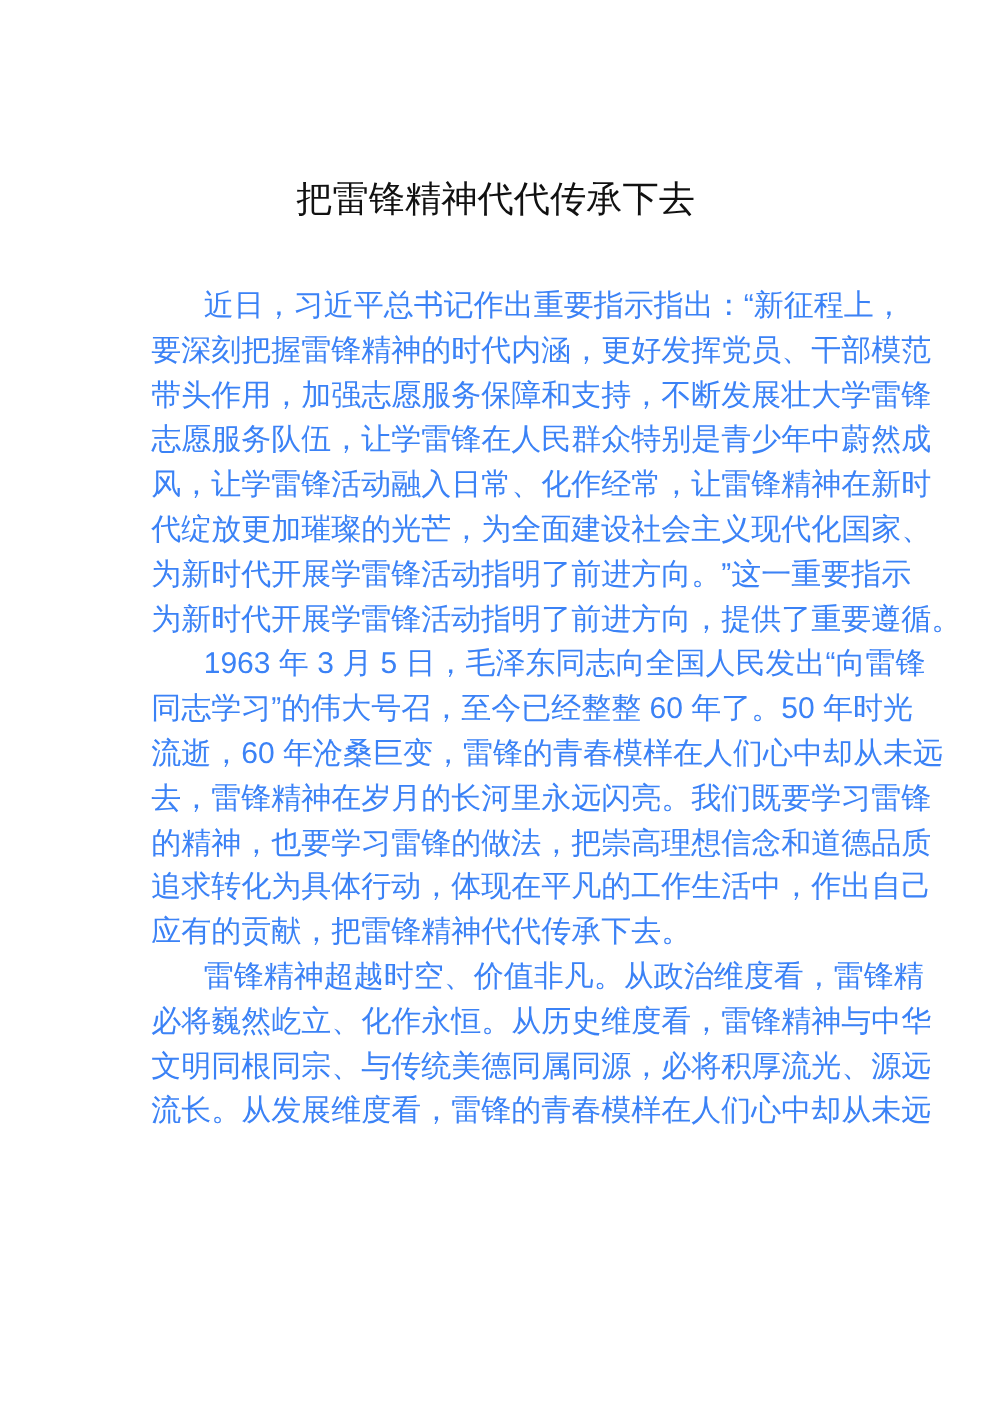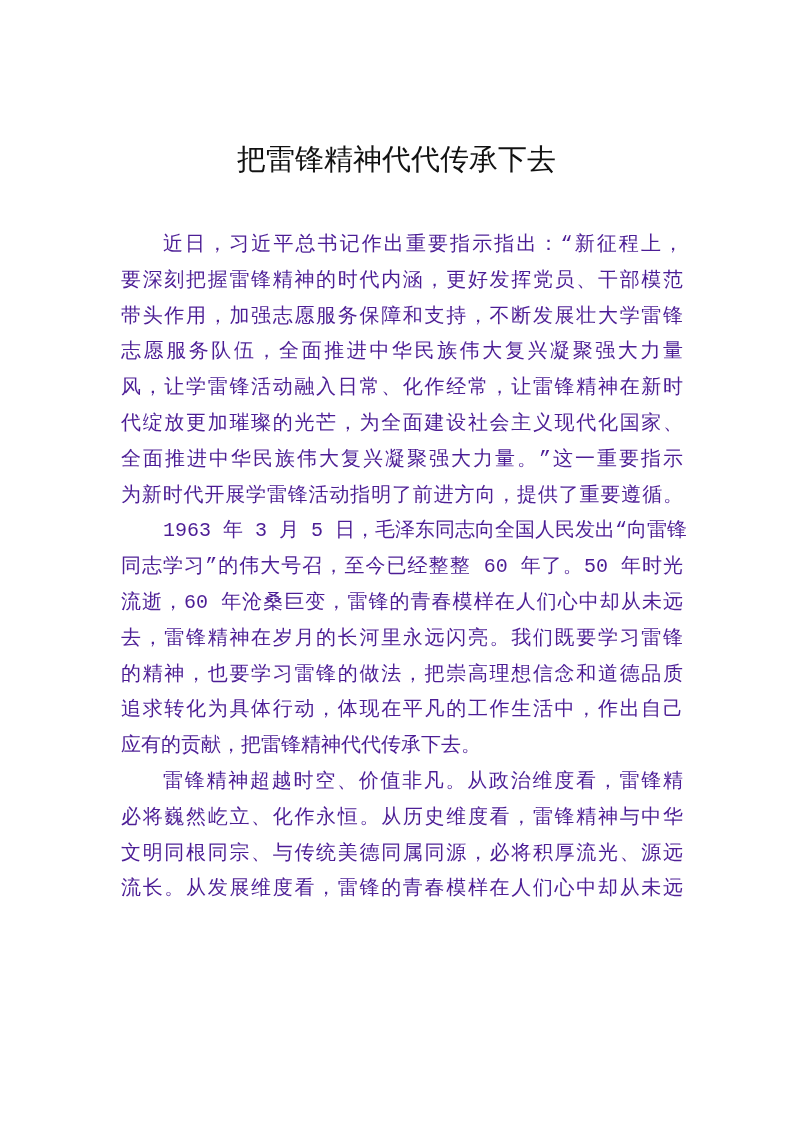--- a/index.html
+++ b/index.html
@@ -38,50 +38,50 @@
     .body-text {
       position: absolute;
       top: 227px;
       left: 121px;
       width: 562px;
     }
     .line {
       display: block;
       height: 35.8px;
       line-height: 35.8px;
-      font-size: 20px;
+      font-size: 24px;
       white-space: nowrap;
       text-align: justify;
       text-align-last: justify;
-      font-family: Liberation Mono, monospace;
-      color: #4c1d95;
+      font-family: Liberation Sans, sans-serif;
+      color: #3b82f6;
     }
     .line.indent {
       padding-left: 42px;
     }
     .line.last {
       text-align-last: left;
     }
   </style>
 </head>
 <body>
 
 <div class="page">
   <div class="title">把雷锋精神代代传承下去</div>
 
   <div class="body-text">
 
     <div>
       <span class="line indent">近日，习近平总书记作出重要指示指出：“新征程上，</span>
       <span class="line">要深刻把握雷锋精神的时代内涵，更好发挥党员、干部模范</span>
       <span class="line">带头作用，加强志愿服务保障和支持，不断发展壮大学雷锋</span>
-      <span class="line">志愿服务队伍，全面推进中华民族伟大复兴凝聚强大力量</span>
+      <span class="line">志愿服务队伍，让学雷锋在人民群众特别是青少年中蔚然成</span>
       <span class="line">风，让学雷锋活动融入日常、化作经常，让雷锋精神在新时</span>
       <span class="line">代绽放更加璀璨的光芒，为全面建设社会主义现代化国家、</span>
-      <span class="line">全面推进中华民族伟大复兴凝聚强大力量。”这一重要指示</span>
+      <span class="line">为新时代开展学雷锋活动指明了前进方向。”这一重要指示</span>
       <span class="line">为新时代开展学雷锋活动指明了前进方向，提供了重要遵循。</span>
     </div>
 
     <div>
       <span class="line indent">1963 年 3 月 5 日，毛泽东同志向全国人民发出“向雷锋</span>
       <span class="line">同志学习”的伟大号召，至今已经整整 60 年了。50 年时光</span>
       <span class="line">流逝，60 年沧桑巨变，雷锋的青春模样在人们心中却从未远</span>
       <span class="line">去，雷锋精神在岁月的长河里永远闪亮。我们既要学习雷锋</span>
       <span class="line">的精神，也要学习雷锋的做法，把崇高理想信念和道德品质</span>
       <span class="line">追求转化为具体行动，体现在平凡的工作生活中，作出自己</span>

